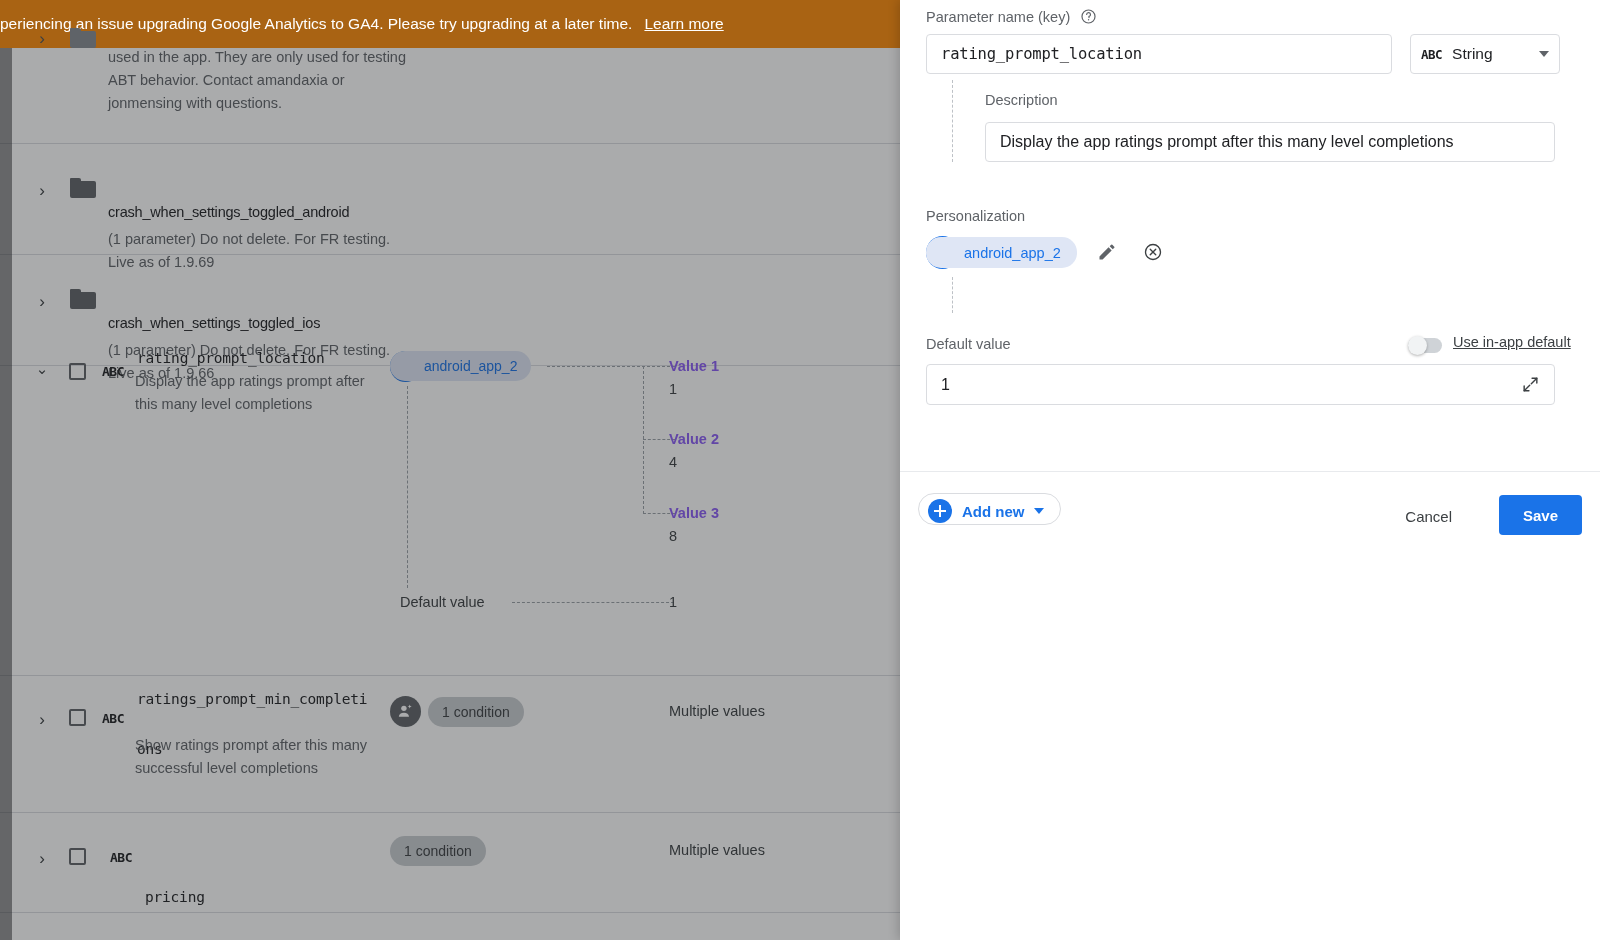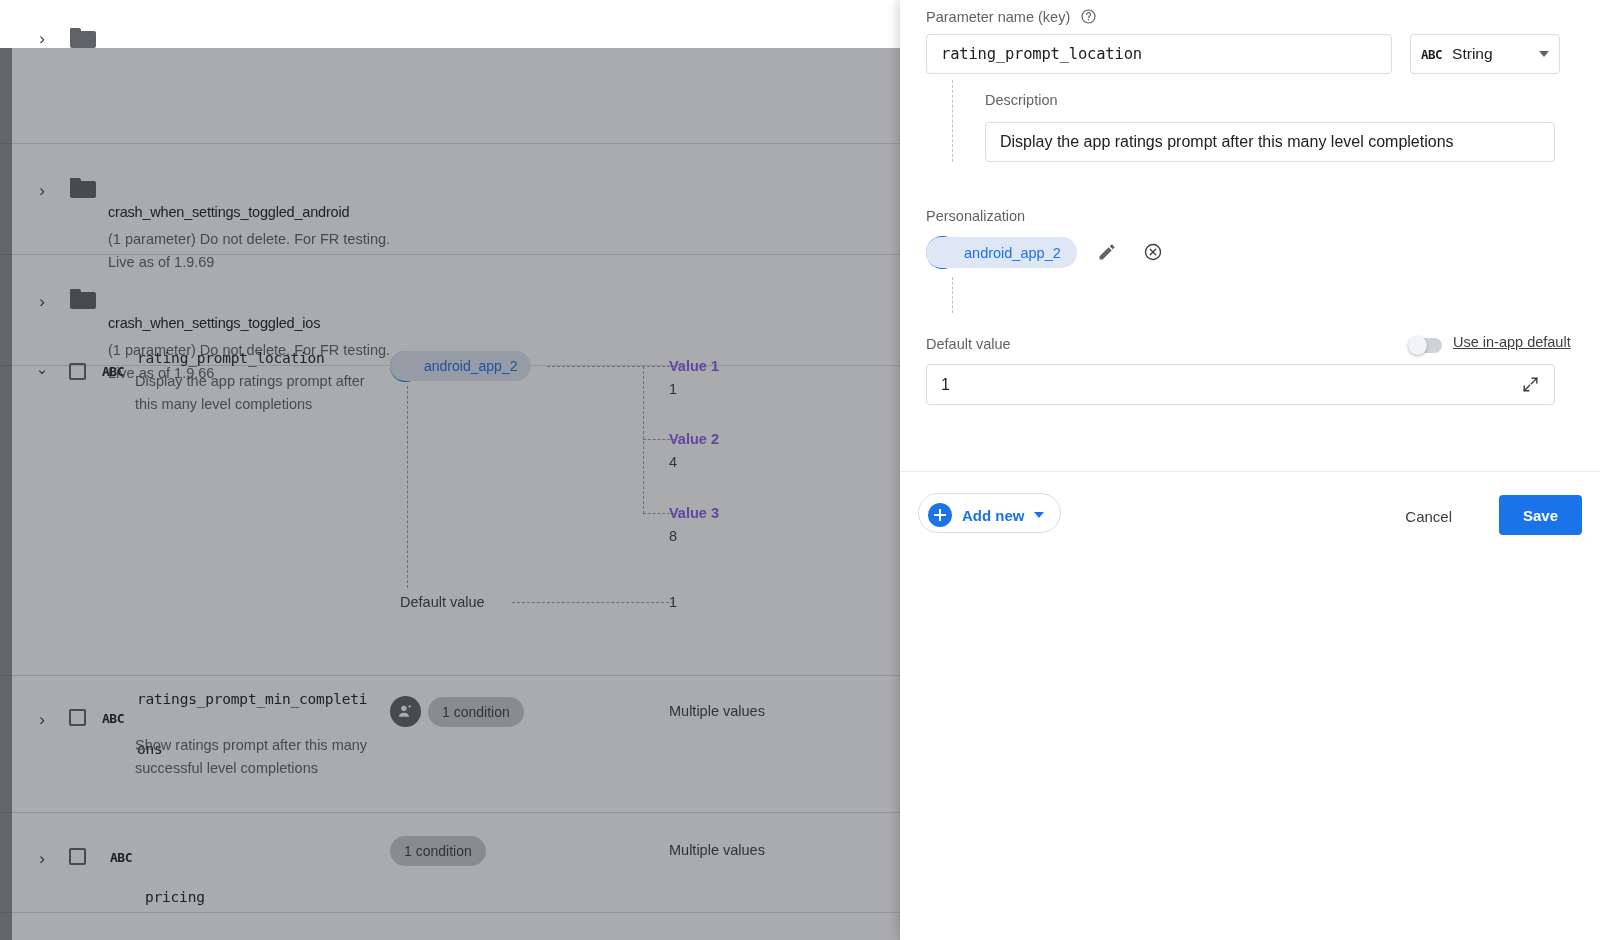--- a/index.html
+++ b/index.html
@@ -98,21 +98,21 @@
   .guide{position:absolute;border-left:1px dashed #bdc1c6;width:0;}
 
   .iconbtn{position:absolute;width:34px;height:34px;border-radius:50%;display:flex;align-items:center;justify-content:center;cursor:pointer;}
   .iconbtn svg{width:20px;height:20px;display:block;}
 
   .toggle{position:absolute;width:34px;height:15px;border-radius:8px;background:#cfd3d7;}
   .toggle .knob{position:absolute;left:0;top:-2px;width:19px;height:19px;border-radius:50%;background:#f1f3f4;box-shadow:0 1px 3px rgba(0,0,0,0.3);}
 
   #panel-foot{position:relative;height:auto;border-top:1px solid #e8eaed;}
   #addnew{
-    position:absolute;left:18px;top:21px;height:40px;box-sizing:border-box;
+    position:absolute;left:18px;top:21px;height:32px;box-sizing:border-box;
     border:1px solid #dadce0;border-radius:20px;background:#fff;
     display:flex;align-items:center;padding:4px 16px 0 9px;cursor:pointer;
   }
   #addnew .plus{width:24px;height:24px;border-radius:50%;background:#1a73e8;position:relative;margin-right:10px;}
   #addnew .plus:before,#addnew .plus:after{content:"";position:absolute;background:#fff;}
   #addnew .plus:before{left:6px;top:11px;width:12px;height:2px;}
   #addnew .plus:after{left:11px;top:6px;width:2px;height:12px;}
   #addnew .lbl{font-size:15px;color:#1a73e8;font-weight:bold;margin-right:9px;}
   #addnew .ac{width:0;height:0;border-left:5px solid transparent;border-right:5px solid transparent;border-top:6px solid #1a73e8;}
 
@@ -121,30 +121,35 @@
     position:absolute;right:18px;top:23px;height:40px;padding:0 24px;border-radius:4px;
     background:#1a73e8;color:#fff;font-size:15px;font-weight:bold;
     display:flex;align-items:center;justify-content:center;cursor:pointer;
   }
 </style>
 </head>
 <body>
 
 <div id="app-bg">
 
+  <div id="banner">
+    <span class="btext">periencing an issue upgrading Google Analytics to GA4. Please try upgrading at a later time.</span>
+    <a class="blink" href="#">Learn more</a>
+  </div>
 
   <div id="bg-list">
 
     <div class="prow" style="height:96px;">
       <div class="inner">
         <div class="chev" style="left:19px;top:-18px;">›</div>
         <div class="folder" style="left:58px;top:-20px;">
             <i class="tab"></i>
             <i class="body"></i>
           </div>
+        <div class="pdesc" style="left:96px;top:-2px;width:300px;">used in the app. They are only used for testing ABT behavior. Contact amandaxia or jonmensing with questions.</div>
       </div>
     </div>
 
     <div class="prow" style="height:111px;">
       <div class="inner">
         <div class="chev" style="left:19px;top:38px;">›</div>
         <div class="folder" style="left:58px;top:34px;">
             <i class="tab"></i>
             <i class="body"></i>
           </div>

